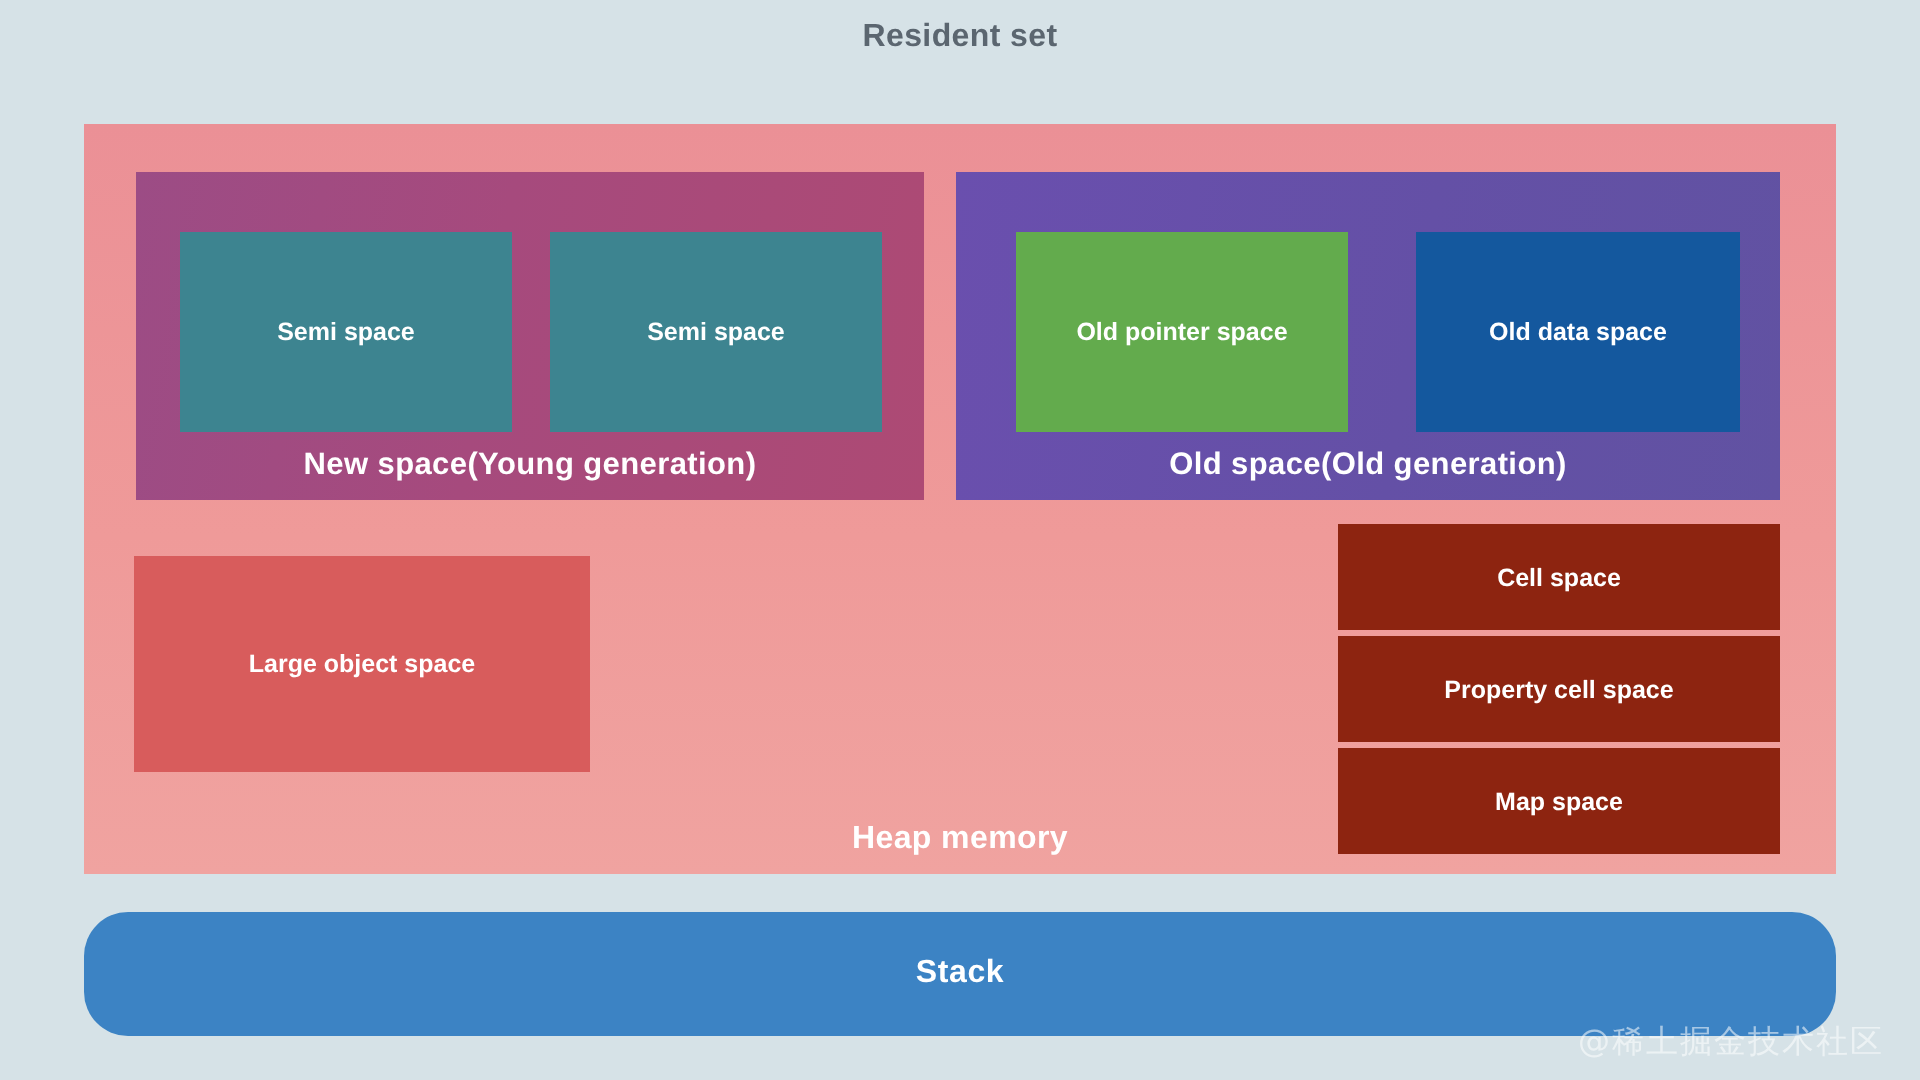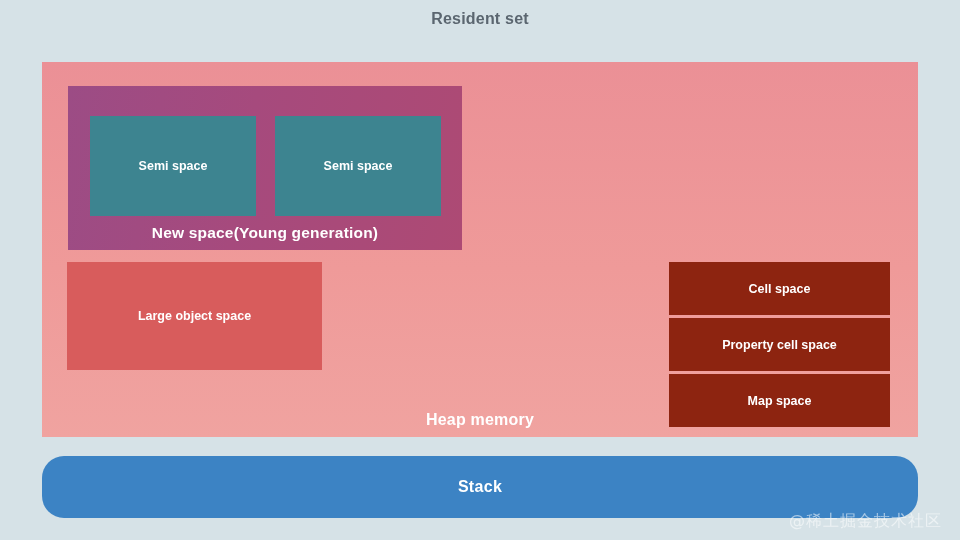--- a/index.html
+++ b/index.html
@@ -113,22 +113,22 @@
   .semi-a { left: 22px;  top: 30px; width: 166px; height: 100px; background: #3d8490; }
   .semi-b { left: 207px; top: 30px; width: 166px; height: 100px; background: #3d8490; }
 
   .old-pointer { left: 30px;  top: 30px; width: 166px; height: 100px; background: #63ab4d; }
   .old-data    { left: 230px; top: 30px; width: 162px; height: 100px; background: #14589e; }
 
   
   .large-object {
     position: absolute;
     left: 25px;
-    top: 200px;
-    width: 255px;
+    top: 216px;
+    width: 228px;
     height: 108px;
     background: #d85c5c;
   }
   .code-space {
     position: absolute;
     left: 328px;
     top: 200px;
     width: 252px;
     height: 108px;
     background: #e8963a;
@@ -204,20 +204,25 @@
   <div class="heap">
 
     <div class="gen-row">
 
       <div class="gen-box new-space">
         <div class="child-box semi-a">Semi space</div>
         <div class="child-box semi-b">Semi space</div>
         <div class="gen-title">New space(Young generation)</div>
       </div>
 
+      <div class="gen-box old-space">
+        <div class="child-box old-pointer">Old pointer space</div>
+        <div class="child-box old-data">Old data space</div>
+        <div class="gen-title">Old space(Old generation)</div>
+      </div>
 
     </div>
 
     <div class="large-object">Large object space</div>
 
 
     <div class="right-stack">
       <div class="small-space small-0">Cell space</div>
       <div class="small-space small-1">Property cell space</div>
       <div class="small-space small-2">Map space</div>

